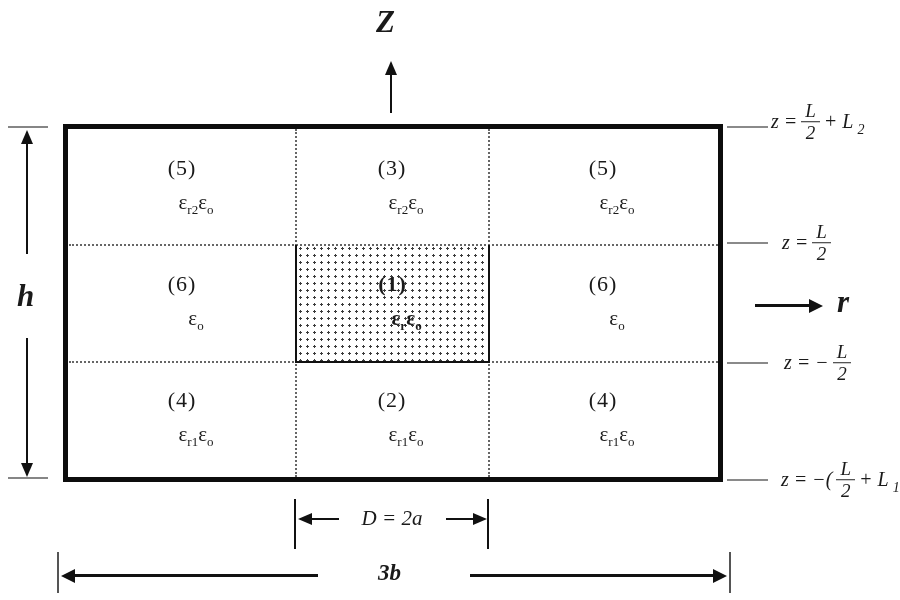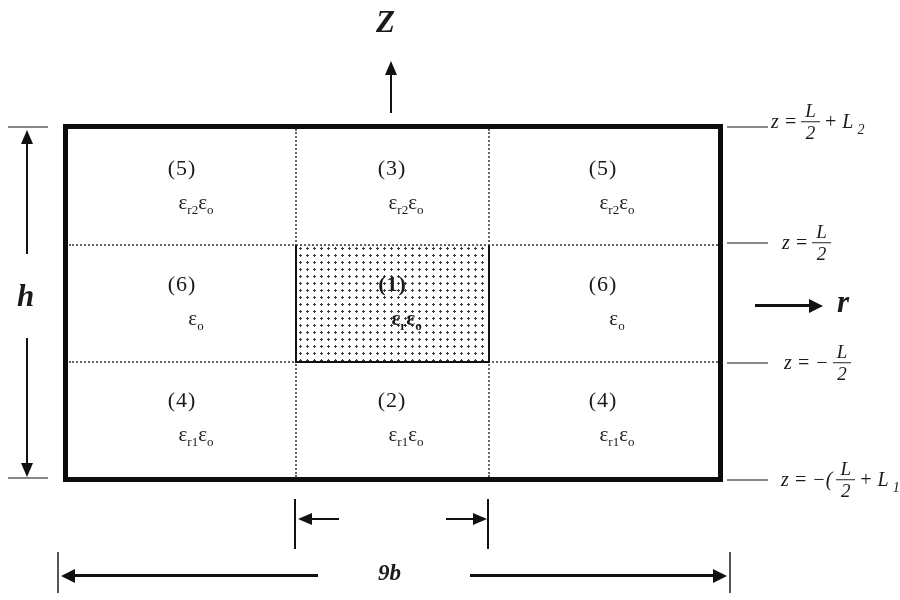--- a/index.html
+++ b/index.html
@@ -155,24 +155,25 @@
   <div class="abs line-v" style="left:26px;top:142px;height:112px;"></div>
   <div class="abs axis-label" style="left:17px;top:278px;">h</div>
   <div class="abs line-v" style="left:26px;top:338px;height:126px;"></div>
   <div class="abs tri-down" style="left:21px;top:463px;"></div>
   <div class="abs line-h gray" style="left:8px;top:477px;width:40px;"></div>
 
   <div class="abs line-v" style="left:294px;top:499px;height:50px;"></div>
   <div class="abs line-v" style="left:487px;top:499px;height:50px;"></div>
   <div class="abs tri-left" style="left:298px;top:513px;"></div>
   <div class="abs line-h" style="left:309px;top:518px;width:30px;"></div>
+  <div class="abs dim-label" style="left:296px;top:506px;width:192px;text-align:center;">D = 2a</div>
   <div class="abs line-h" style="left:446px;top:518px;width:30px;"></div>
   <div class="abs tri-right" style="left:473px;top:513px;"></div>
 
   <div class="abs line-v" style="left:57px;top:552px;height:41px;background:#555;"></div>
   <div class="abs line-v" style="left:729px;top:552px;height:41px;background:#555;"></div>
   <div class="abs tri-left" style="left:61px;top:569px;border-top-width:7px;border-bottom-width:7px;"></div>
   <div class="abs line-h" style="left:74px;top:574px;width:244px;height:3px;"></div>
-  <div class="abs b-label" style="left:378px;top:560px;">9b</div>
+  <div class="abs b-label" style="left:378px;top:560px;">3b</div>
   <div class="abs line-h" style="left:470px;top:574px;width:246px;height:3px;"></div>
   <div class="abs tri-right" style="left:713px;top:569px;border-top-width:7px;border-bottom-width:7px;"></div>
 
 </div>
 
 </body></html>

